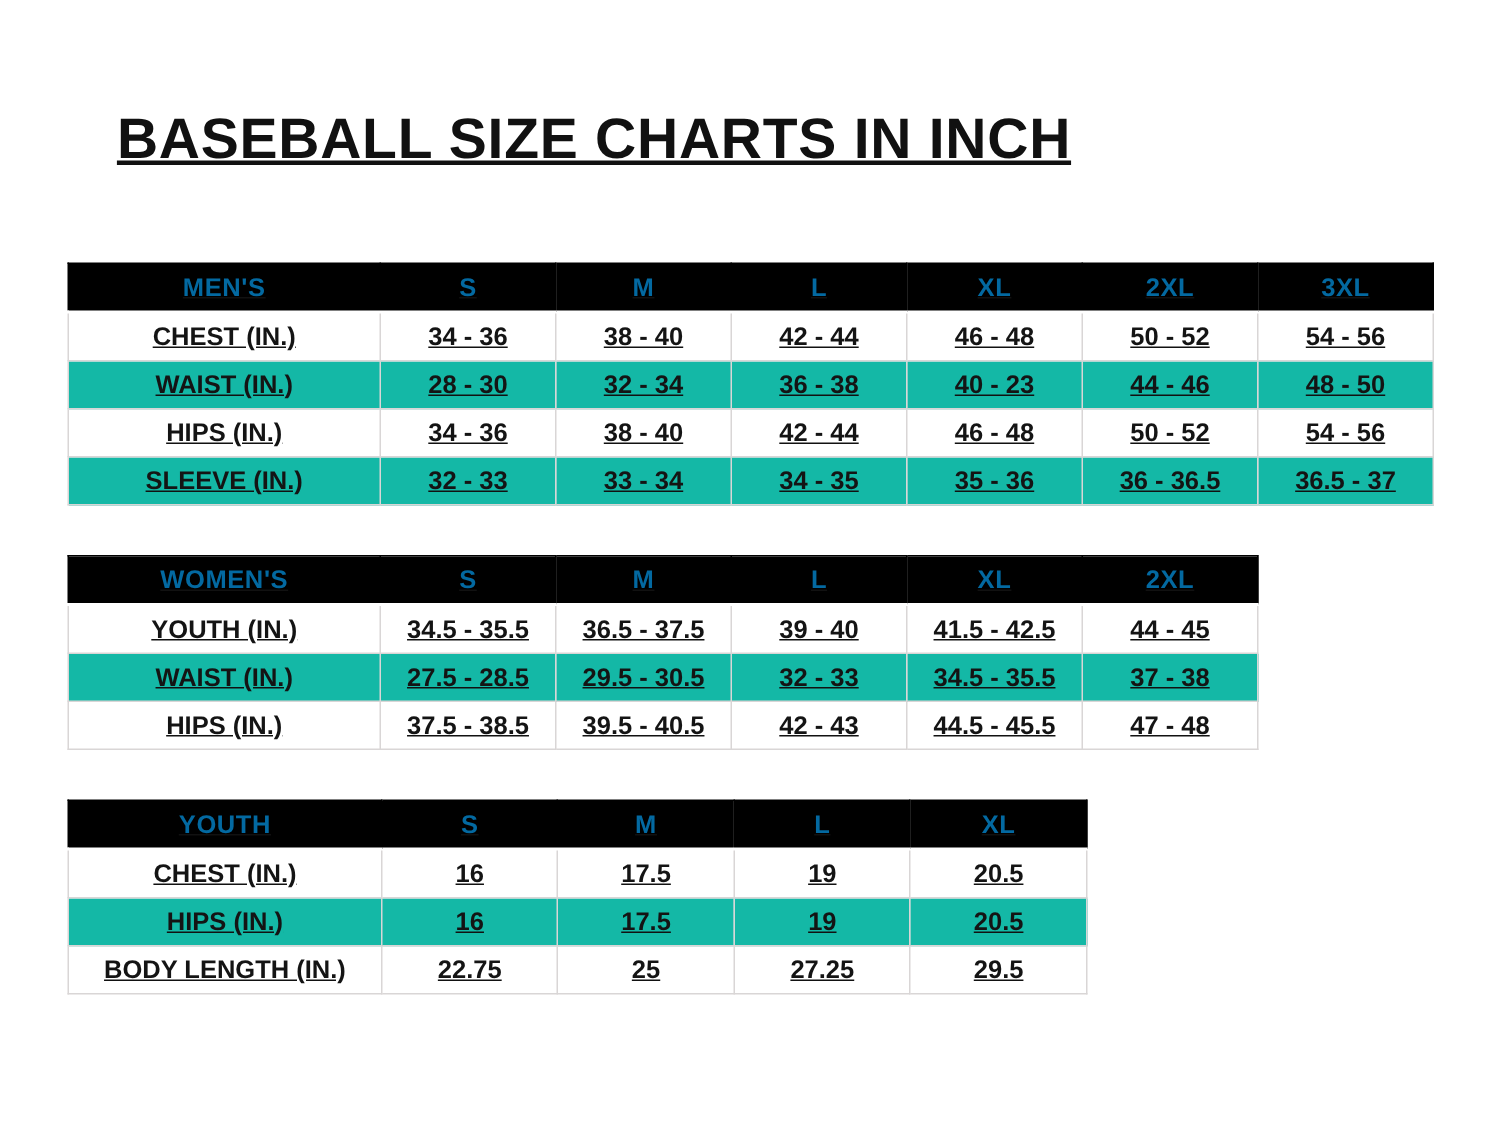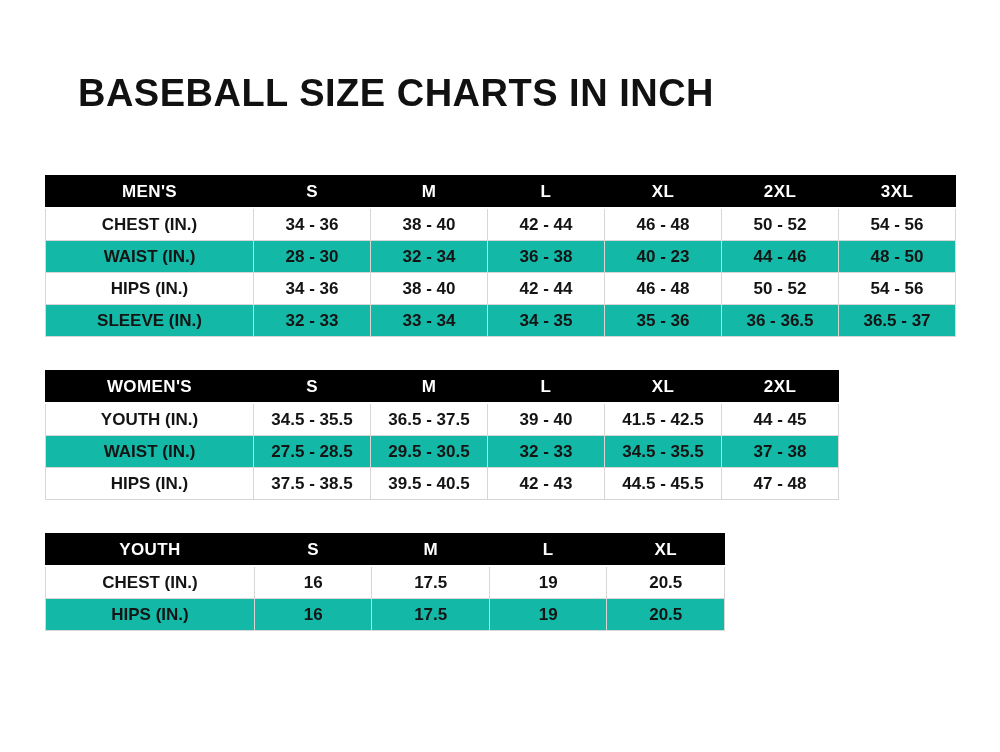--- a/index.html
+++ b/index.html
@@ -12,20 +12,21 @@
     background: #ffffff;
     font-family: "Liberation Sans", sans-serif;
     color: #111111;
     overflow: hidden;
   }
   .page {
     position: relative;
     width: 792px;
     height: 752px;
     box-sizing: border-box;
+    text-decoration: underline;
   }
   .chart-title {
     text-align: center;
     font-size: 38px;
     font-weight: bold;
     letter-spacing: 0.5px;
     color: #111111;
     margin: 0;
     padding-top: 72px;
     padding-bottom: 0;
@@ -49,21 +50,21 @@
     height: 31px;
     text-align: center;
     vertical-align: middle;
     font-weight: bold;
     color: #141414;
     white-space: nowrap;
   }
   
   table.size-table thead th {
     background: #000000;
-    color: #ffffff;
+    color: #0369a1;
     font-size: 17px;
     letter-spacing: 0.4px;
     border: 1px solid #000000;
     border-bottom: 2px solid #ffffff;
   }
   table.size-table thead th.label-head {
     text-align: center;
   }
   
   table.size-table tbody tr.odd td {
@@ -236,17 +237,24 @@
           <td>19</td>
           <td>20.5</td>
         </tr>
         <tr class="even">
           <td class="rowlabel">HIPS (IN.)</td>
           <td>16</td>
           <td>17.5</td>
           <td>19</td>
           <td>20.5</td>
         </tr>
+        <tr class="odd">
+          <td class="rowlabel">BODY LENGTH (IN.)</td>
+          <td>22.75</td>
+          <td>25</td>
+          <td>27.25</td>
+          <td>29.5</td>
+        </tr>
       </tbody>
     </table>
 
   </div>
 </div>
 
 </body></html>

